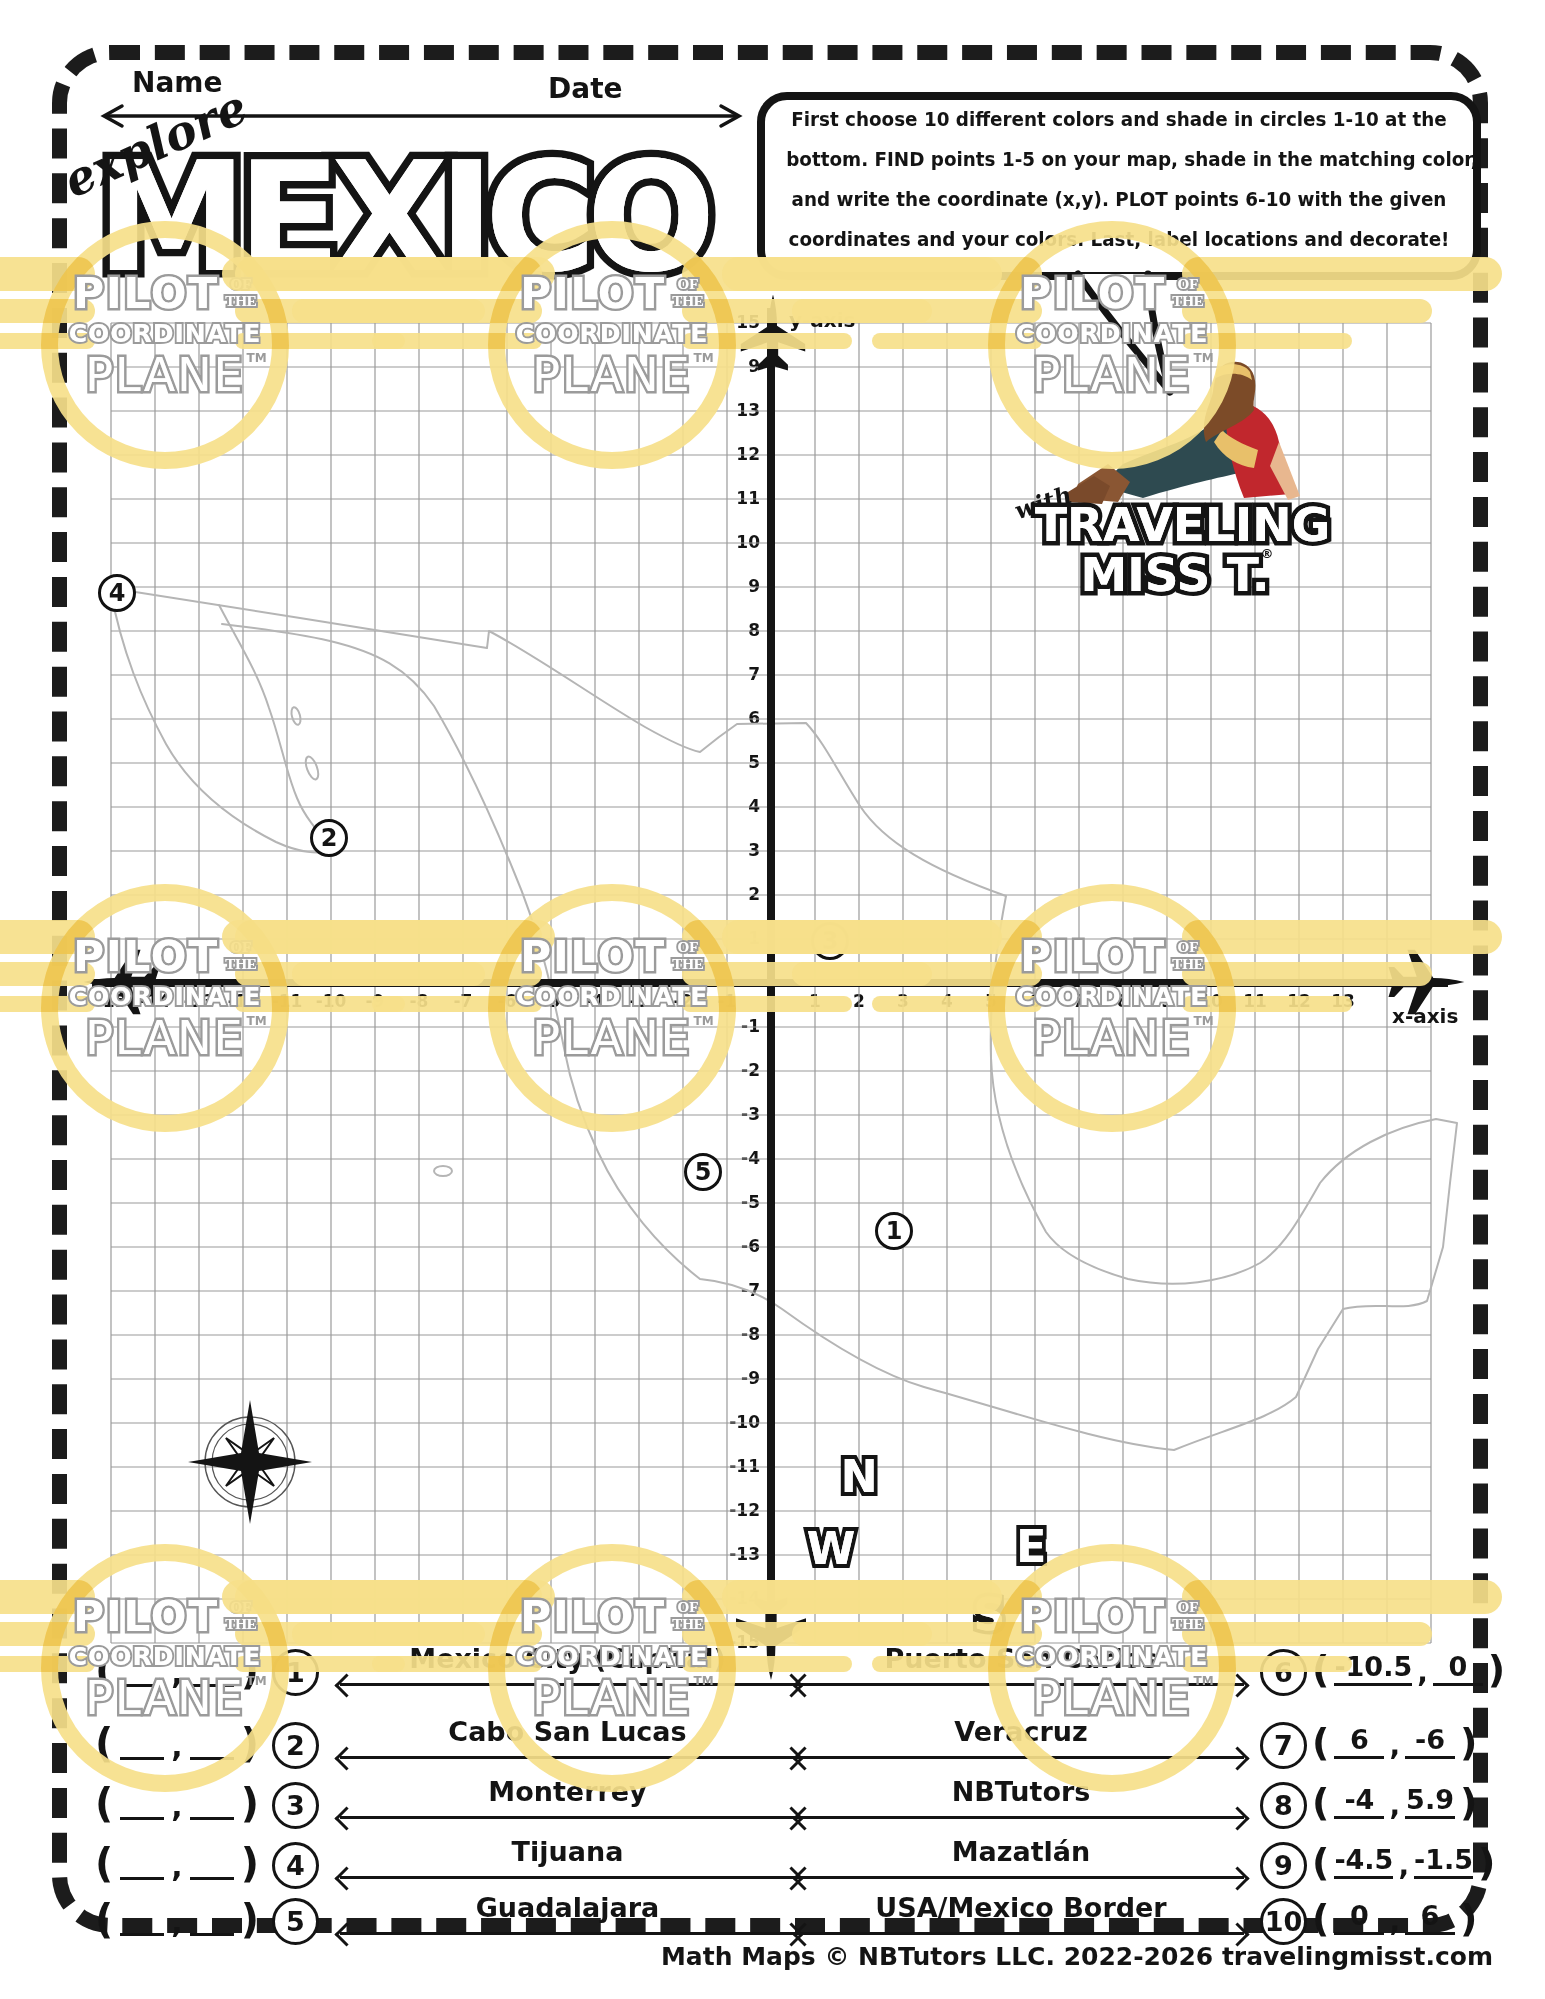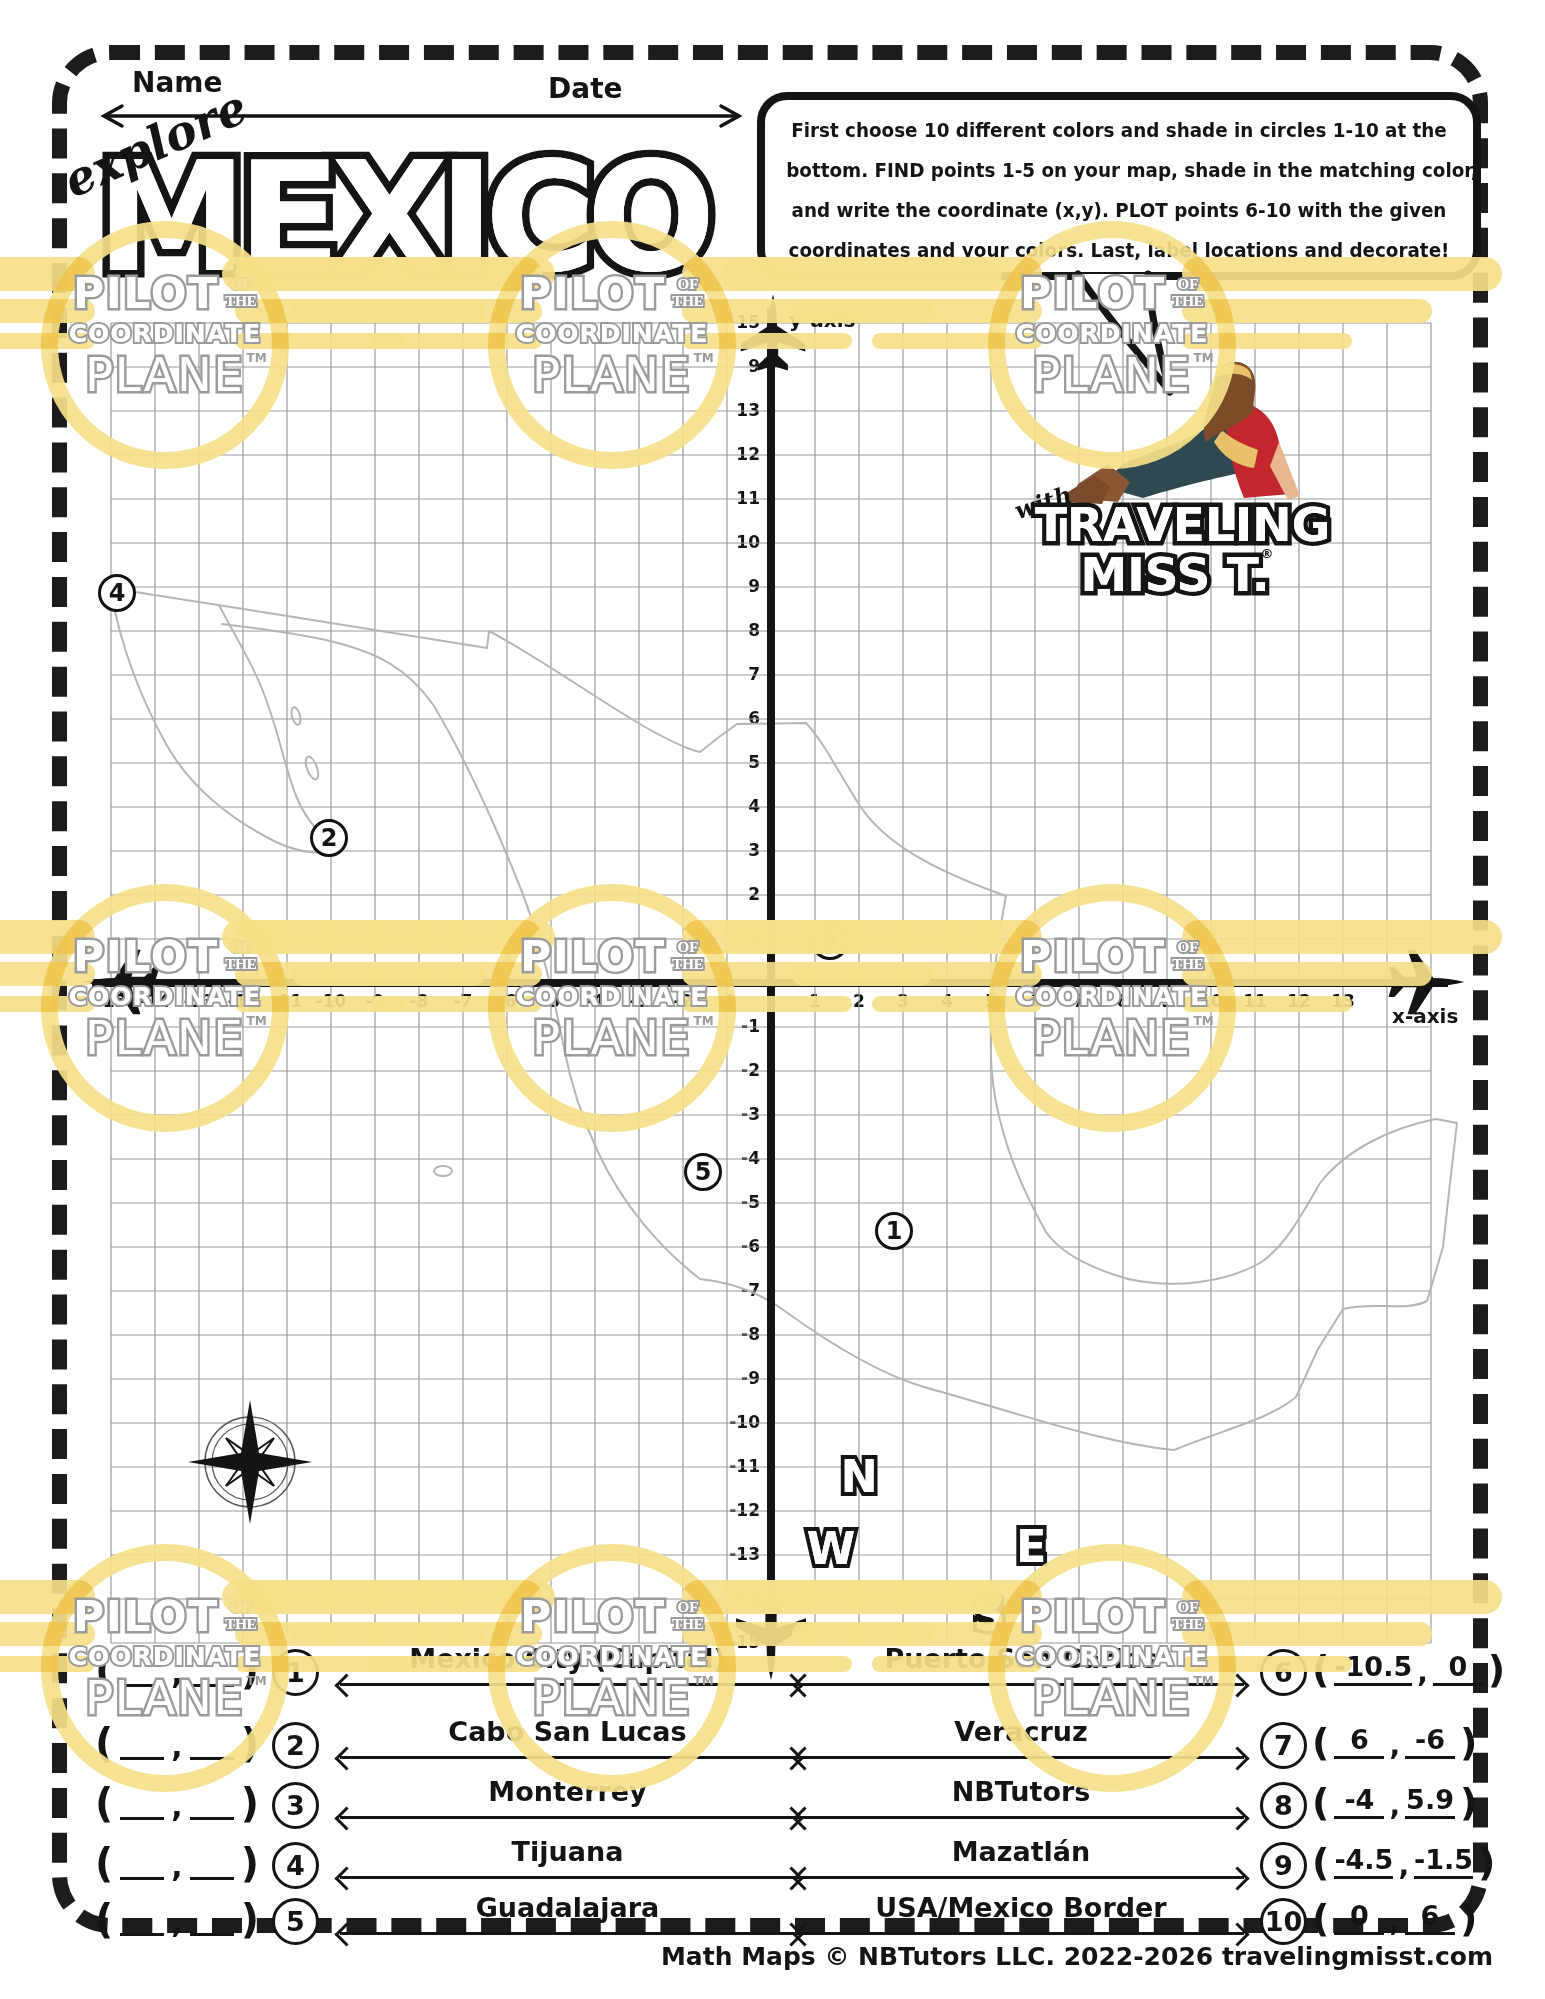--- a/index.html
+++ b/index.html
@@ -23,21 +23,21 @@
   .bub .bstroke{color:#fff;paint-order:stroke fill;}
   .bub .bfill{position:absolute;inset:0;color:#fff;-webkit-text-stroke:0;}
   .sw14 .bstroke{-webkit-text-stroke:15px #141414;}
   .sw9  .bstroke{-webkit-text-stroke:9px #141414;}
   .sw7  .bstroke{-webkit-text-stroke:8px #141414;}
   .swg5 .bstroke{-webkit-text-stroke:5px #9b9b9b;}
   .swg4 .bstroke{-webkit-text-stroke:4px #9b9b9b;}
   .swg5 .bfill,.swg4 .bfill{color:rgba(255,255,255,.62);}
   
   .bubble{left:757px;top:92px;width:724px;height:188px;border:8px solid #141414;border-radius:30px;
-    background:#fff;box-sizing:border-box;text-align:center;padding-top:11px;z-index:6;}
+    background:#fff;box-sizing:border-box;text-align:center;z-index:6;}
   .bubble .ln{display:block;font-size:19.5px;font-weight:bold;line-height:40px;white-space:nowrap;
     transform:scaleX(.94);}
   .tail{left:1040px;top:262px;z-index:7;}
   
   .with{left:1014px;top:488px;font-family:"DejaVu Serif","Liberation Serif",serif;font-style:italic;
     font-weight:bold;font-size:24px;transform:rotate(-18deg);z-index:6;}
   .brand1{left:1035px;top:497px;width:280px;text-align:right;font-size:47px;font-weight:800;z-index:6;}
   .brand2{left:1035px;top:547px;width:280px;text-align:center;font-size:47px;font-weight:800;z-index:6;}
   .reg{position:absolute;right:-4px;top:-4px;font-size:13px;font-weight:bold;color:#141414;}
   .photo{left:1048px;top:346px;z-index:5;}

